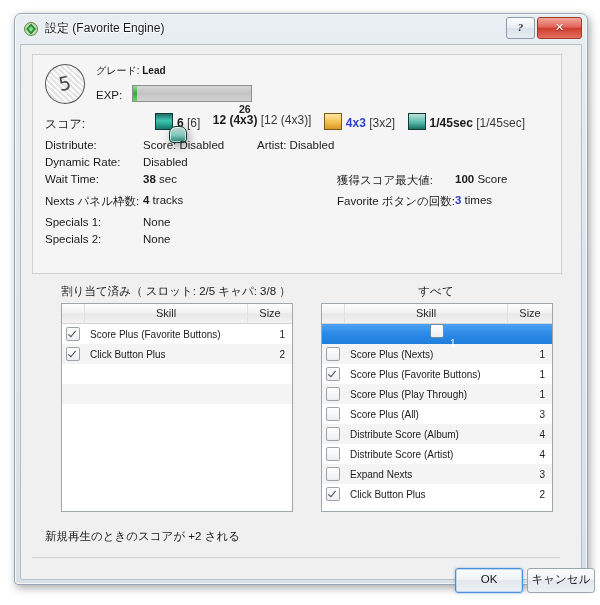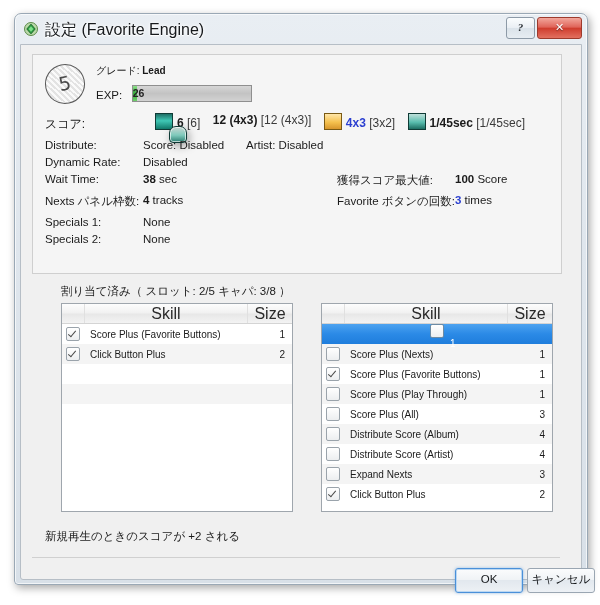--- a/index.html
+++ b/index.html
@@ -30,21 +30,21 @@
     position: absolute;
     left: 0; top: 0; right: 0; height: 30px;
     border-radius: 6px 6px 0 0;
   }
   .title-icon {
     position: absolute; left: 9px; top: 8px;
     width: 14px; height: 14px;
   }
   .title-text {
     position: absolute; left: 30px; top: 6px;
-    font-size: 16px; color: #16191c;
+    font-size: 12px; color: #16191c;
     text-shadow: 0 0 3px #fff, 0 0 5px #fff, 0 1px 0 #fff;
     white-space: nowrap;
   }
   .win-btn {
     position: absolute; top: 3px;
     height: 20px;
     border: 1px solid #8d9aa7;
     border-radius: 3px;
     font-size: 11px; line-height: 18px; text-align: center;
     color: #2c3137;
@@ -112,22 +112,22 @@
     margin-left: 5px;
     background: linear-gradient(180deg,#d6d6d6 0%, #c3c3c3 50%, #d2d2d2 100%);
     border: 1px solid #8f8f8f;
   }
   .exp-fill {
     position: absolute; left: 0; top: 0; bottom: 0;
     width: 4px;
     background: linear-gradient(180deg,#8ee08a 0%, #35ac3a 50%, #6ed06a 100%);
   }
   .exp-val {
-    position: absolute; left: 0; right: 0; top: 0;
-    text-align: left; font-size: 10.5px; line-height: 15px;
+    position: absolute; left: 0; right: 0; top: 16px;
+    text-align: right; font-size: 10.5px; line-height: 15px;
     color: #242424; font-weight: bold;
   }
 
   .score-row {
     position: absolute; left: 12px; top: 58px;
     width: 512px; height: 20px;
     font-size: 12px; color: #1b1b1b;
   }
   .score-label { position: absolute; left: 0; top: 3px; }
   .score-items { position: absolute; left: 110px; top: 0; }
@@ -153,44 +153,44 @@
   .sb { color: #3a3a3a; }
 
   .kv-grid {
     position: absolute; left: 12px; top: 84px;
     width: 512px;
     font-size: 11.5px; color: #1b1b1b;
   }
   .kv-line { position: relative; height: 17px; }
   .kv-k { position: absolute; left: 0; }
   .kv-v { position: absolute; left: 98px; }
-  .kv-v2 { position: absolute; left: 201px; }
+  .kv-v2 { position: absolute; left: 212px; }
   .kv-k-r { position: absolute; left: 292px; }
   .kv-v-r { position: absolute; left: 410px; }
   .b { font-weight: bold; }
   .blue { color: #2b3fd0; font-weight: bold; }
 
   
   .panel-title {
     position: absolute;
     font-size: 11.5px; color: #1b1b1b;
-    text-align: left;
+    text-align: center;
   }
   .listbox {
     position: absolute;
     background: #ffffff;
     border: 1px solid #9fa6ad;
     overflow: hidden;
   }
   .list-head {
     display: flex;
     height: 19px;
     background: linear-gradient(180deg,#fdfdfd 0%, #f1f1f1 48%, #e7e7e7 52%, #f3f3f3 100%);
     border-bottom: 1px solid #d4d4d4;
-    font-size: 16px; color: #2a2a2a;
+    font-size: 11px; color: #2a2a2a;
   }
   .list-head .c-chk { width: 22px; border-right: 1px solid #e0e0e0; }
   .list-head .c-skill {
     flex: 1; text-align: center; line-height: 19px;
     border-right: 1px solid #e0e0e0;
   }
   .list-head .c-size { width: 44px; text-align: center; line-height: 19px; }
   .row {
     display: flex;
     height: 20px;
@@ -365,20 +365,21 @@
           <div class="c-chk">
               <span class="cbox checked"></span>
             </div>
           <div class="c-skill">Click Button Plus</div>
           <div class="c-size">2</div>
         </div>
         <div class="row"></div>
         <div class="row alt"></div>
       </div>
 
+      <div class="panel-title" style="left:300px; top:239px; width:230px;">すべて</div>
       <div class="listbox" style="left:300px; top:258px; width:230px; height:207px;">
         <div class="list-head">
           <div class="c-chk"></div>
           <div class="c-skill">Skill</div>
           <div class="c-size">Size</div>
         </div>
 
         <div class="row sel">
           <div class="c-chk">
               <span class="cbox"></span>

